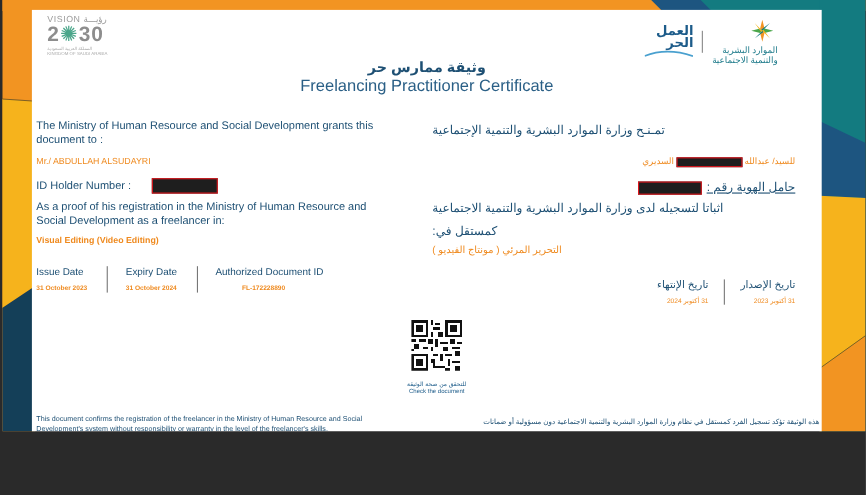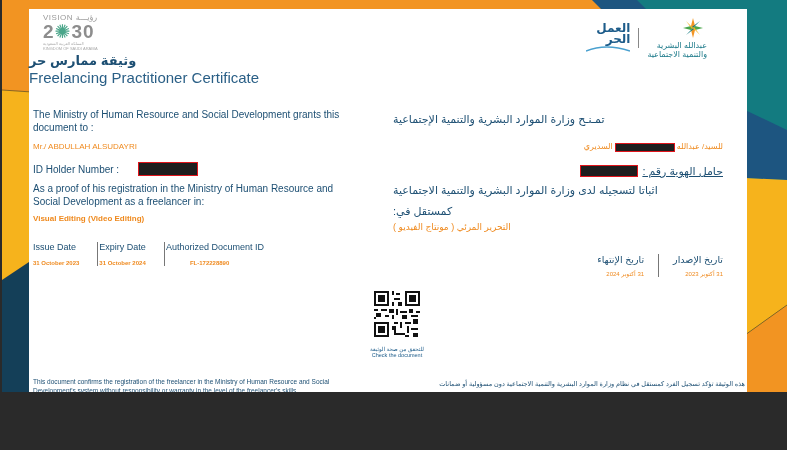--- a/index.html
+++ b/index.html
@@ -20,36 +20,36 @@
     .vision-logo .vbig { font-size: 19px; color: #8d8d8d; font-weight: bold; line-height: 19px; letter-spacing: 1px; }
     .vision-logo .vbig .dot { color: #4aa68a; }
     .vision-logo .vsub { font-size: 4px; color: #aaa; line-height: 5px; }
 
     .ministry-logo { position: absolute; right: 40px; top: 8px; display: flex; align-items: center; gap: 8px; direction: rtl; }
     .ministry-logo .mtext { font-size: 8px; color: #1d7a8a; line-height: 9px; text-align: right; }
     .ministry-logo .star { width: 28px; height: 22px; margin-bottom: 2px; }
     .ministry-logo .sep { width: 1px; height: 20px; background: #888; }
     .ministry-logo .freework { font-size: 12px; color: #1d5c8a; font-weight: bold; line-height: 11px; }
 
-    .title-block { position: absolute; left: 0; right: 0; top: 44px; text-align: left; }
+    .title-block { position: absolute; left: 0; right: 0; top: 44px; text-align: center; }
     .title-ar { font-size: 13px; font-weight: bold; color: #1d4f73; direction: rtl; }
     .title-en { font-size: 15px; color: #2a5f86; margin-top: 1px; }
 
     
     .en-col { position: absolute; left: 4px; top: 99px; width: 320px; font-size: 10px; line-height: 13px; color: #1d4f73; }
     .en-col .intro { margin-bottom: 6px; }
     .en-col .name { color: #ef8a1f; font-size: 8px; font-weight: normal; margin-bottom: 9px; }
     .en-col .idrow { display: flex; align-items: center; margin-bottom: 6px; }
     .redact { display: inline-block; background: #1e1e1e; border: 1.5px solid #e0141b; }
     .en-col .proof { margin-bottom: 4px; }
     .en-col .prof { color: #ef8a1f; font-size: 8px; font-weight: bold; }
 
     .dates-en { position: absolute; left: 4px; top: 233px; display: flex; font-size: 9px; color: #1d4f73; }
     .dates-en .cell { padding-right: 18px; }
-    .dates-en .cell + .cell { border-left: 1px solid #777; padding-left: 1px; }
+    .dates-en .cell + .cell { border-left: 1px solid #777; padding-left: 16px; }
     .dates-en .val { color: #ef8a1f; font-size: 6px; font-weight: bold; margin-top: 8px; }
     .dates-en .docid .val { padding-left: 24px; }
 
     
     .ar-col { position: absolute; right: 24px; top: 103px; width: 330px; direction: rtl; text-align: left; color: #1d4f73; font-size: 11px; line-height: 14px; }
     .ar-col .intro { margin-bottom: 14px; }
     .ar-col .name { color: #ef8a1f; font-size: 8px; margin-bottom: 10px; display: flex; align-items: center; gap: 2px; }
     .ar-col .idrow { display: flex; align-items: center; gap: 4px; margin-bottom: 5px; font-size: 11px; text-decoration: underline; }
     .ar-col .proof { margin-bottom: 7px; }
     .ar-col .as { margin-bottom: 2px; }
@@ -117,21 +117,21 @@
             <polygon points="0,-10 2,-2 0,0 -2,-2" fill="#f29422"></polygon>
             <polygon points="10,0 2,2 0,0 2,-2" fill="#4aa64a"></polygon>
             <polygon points="0,10 -2,2 0,0 2,2" fill="#f29422"></polygon>
             <polygon points="-10,0 -2,-2 0,0 -2,2" fill="#4aa64a"></polygon>
             <polygon points="7,-7 1,-1 0,0 -1,-1" fill="#137b80"></polygon>
             <polygon points="-7,7 -1,1 0,0 1,1" fill="#137b80"></polygon>
             <polygon points="7,7 1,1 0,0 1,-1" fill="#f6b31c"></polygon>
             <polygon points="-7,-7 -1,-1 0,0 -1,1" fill="#f6b31c"></polygon>
           </g>
         </svg>
-        <div class="mtext">عبدالله البشرية</div>
+        <div class="mtext">الموارد البشرية</div>
         <div class="mtext">والتنمية الاجتماعية</div>
       </div>
       <div class="sep"></div>
       <div style="position:relative;">
         <div class="freework">العمل</div>
         <div class="freework">الحر</div>
         <svg width="44" height="8" viewBox="0 0 44 8" style="display:block">
           <path d="M0,6 Q20,-2 44,6" stroke="#49a0cf" stroke-width="1.5" fill="none"></path>
         </svg>
       </div>

